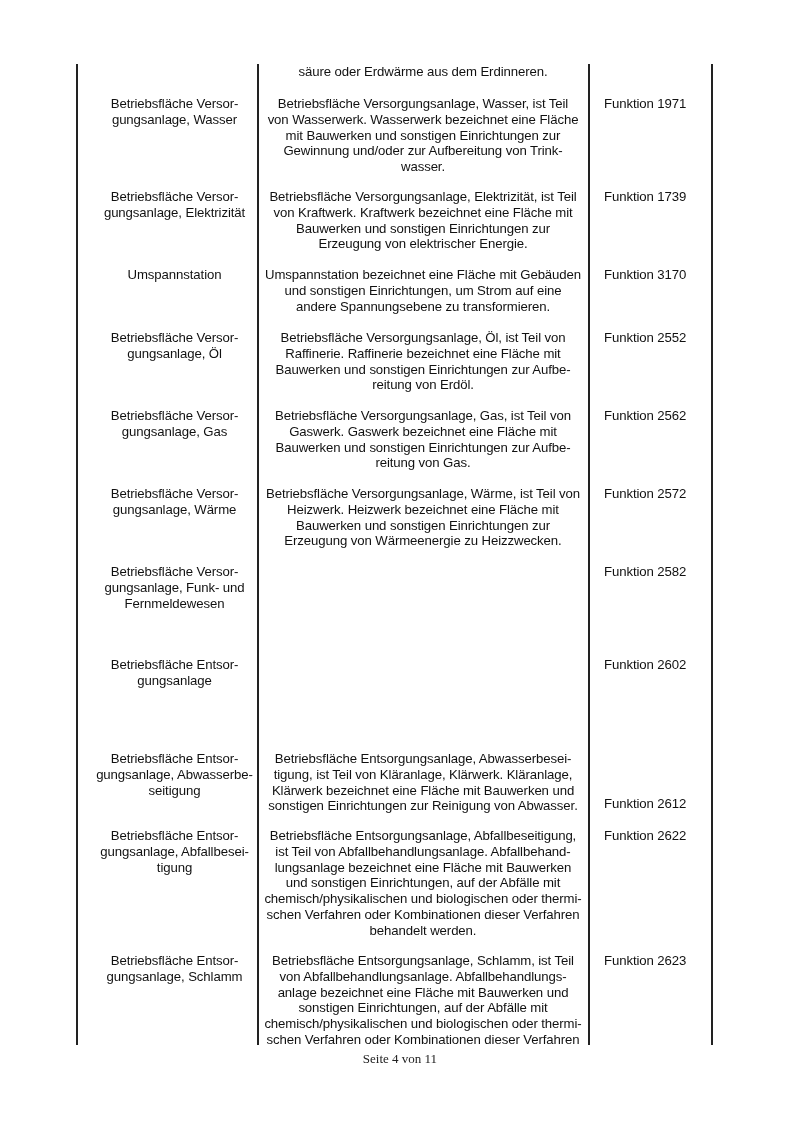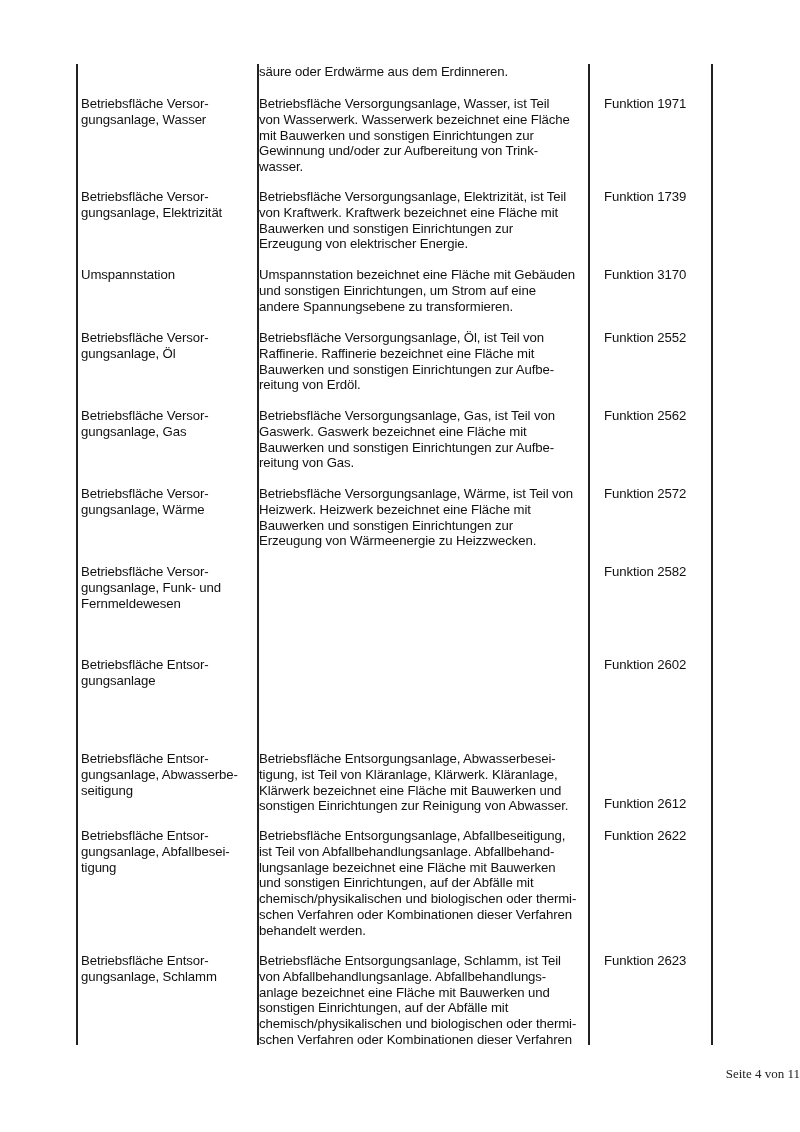--- a/index.html
+++ b/index.html
@@ -5,25 +5,25 @@
   html, body { margin: 0; padding: 0; background: #ffffff; }
   body { width: 800px; height: 1132px; position: relative; overflow: hidden;
          font-family: "Liberation Sans", sans-serif; color: #111; }
   .page { position: absolute; left: 0; top: 0; width: 800px; height: 1132px; }
   .vline { position: absolute; top: 64px; height: 981px; width: 1.6px; background: #222; }
   .v0 { left: 76px; }
   .v1 { left: 257px; }
   .v2 { left: 588px; }
   .v3 { left: 711px; }
   .cell { position: absolute; font-size: 13.2px; line-height: 15.8px; white-space: pre; letter-spacing: -0.1px; }
-  .name { left: 81px; width: 165px; }
-  .desc { left: 259px; width: 328px; }
+  .name { left: 92px; width: 165px; text-align: center; }
+  .desc { left: 259px; width: 328px; text-align: center; }
   .func { left: 604px; width: 100px; }
-  .footer { position: absolute; top: 1051px; left: 0; width: 800px; text-align: right;
-            font-family: "Liberation Serif", serif; font-size: 13px; color: #222; margin-top: 15px; }
+  .footer { position: absolute; top: 1051px; left: 0; width: 800px; text-align: center;
+            font-family: "Liberation Serif", serif; font-size: 13px; color: #222; }
 </style>
 </head>
 <body>
 
 <div class="page">
   <div class="vline v0"></div>
   <div class="vline v1"></div>
   <div class="vline v2"></div>
   <div class="vline v3"></div>
 

